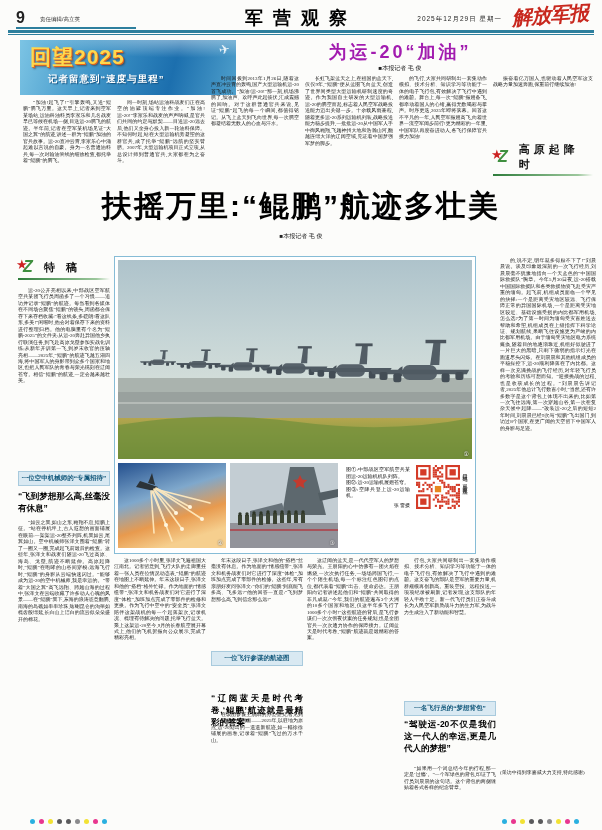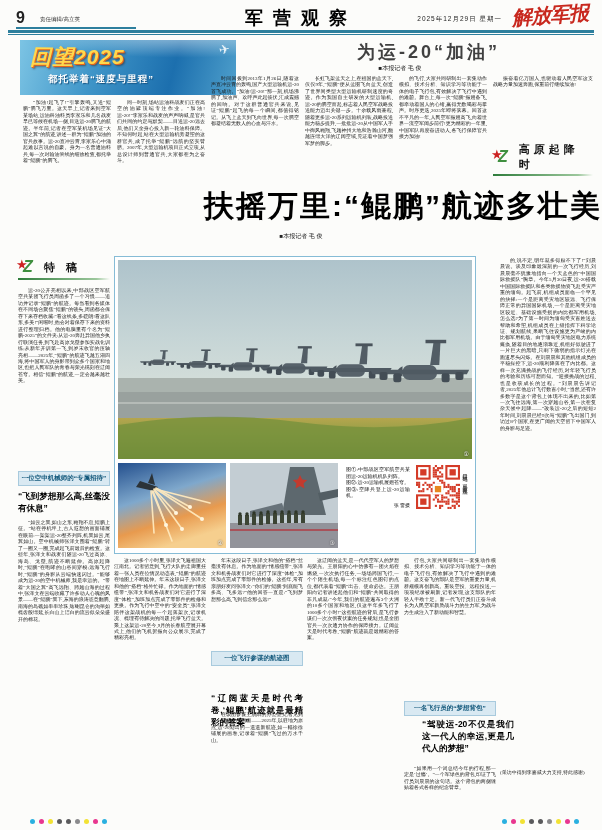--- a/index.html
+++ b/index.html
@@ -12,41 +12,41 @@
   .section-title { position:absolute; left:0; right:0; top:6px; text-align:center; font-size:18px; font-weight:bold; letter-spacing:10px; color:#000; }
   .date { position:absolute; right:100px; top:15px; font-size:6.5px; letter-spacing:1px; color:#222; }
   .masthead { position:absolute; right:14px; top:2px; font-size:20px; font-weight:bold; font-style:italic; color:#c8281e; font-family:"Liberation Serif","DejaVu Serif",serif; transform:rotate(-4deg); letter-spacing:-1px; }
   .rule-thick { position:absolute; left:8px; width:586px; top:30px; height:2.5px; background:#2d7f9d; }
   .rule-thin  { position:absolute; left:8px; width:586px; top:34px; height:1px; background:#2d7f9d; }
   .mini-rule  { position:absolute; left:16px; width:120px; top:27px; height:1.5px; background:#2d7f9d; }
 
   
   .banner { position:absolute; left:20px; top:40px; width:216px; height:55px; background:linear-gradient(105deg,#7cc4e4 0%,#3f95c8 35%,#1c6fae 70%,#4fa0cc 100%); overflow:hidden; }
   .banner:before { content:""; position:absolute; left:-20px; top:-18px; width:260px; height:40px; background:radial-gradient(ellipse at 70% 30%, rgba(255,255,255,.55), rgba(255,255,255,0) 60%); }
-  .banner-l1 { position:absolute; left:10px; top:3px; font-size:21px; font-weight:bold; font-style:italic; color:#ffd84d; text-shadow:1px 1px 0 #e8641a, 2px 2px 2px rgba(60,20,0,.5); letter-spacing:1px; }
+  .banner-l1 { position:absolute; left:10px; top:3px; font-size:21px; font-weight:bold; color:#ffd84d; text-shadow:1px 1px 0 #e8641a, 2px 2px 2px rgba(60,20,0,.5); letter-spacing:1px; }
   .banner-l2 { position:absolute; left:28px; top:33px; font-size:9.5px; font-weight:bold; color:#fff; text-shadow:1px 1px 1px #14507e; letter-spacing:1px; }
   .banner-jet { position:absolute; right:6px; top:2px; font-size:13px; color:rgba(255,255,255,.85); transform:rotate(-12deg); }
 
   
-  .top-title { position:absolute; left:300px; width:200px; top:40px; text-align:right; font-size:18px; font-weight:bold; letter-spacing:3px; color:#404040; }
+  .top-title { position:absolute; left:300px; width:200px; top:40px; text-align:center; font-size:18px; font-weight:bold; letter-spacing:3px; color:#a21caf; }
   .byline { font-size:6px; color:#222; text-align:center; }
   .top-byline { position:absolute; left:300px; width:200px; top:64px; }
   .tcol, .bcol { position:absolute; font-size:5px; line-height:6.45px; text-align:justify; color:#1c1c1c; font-family:"Liberation Serif","DejaVu Serif",serif; overflow:hidden; text-indent:10px; }
 
   
   .logo-box { position:absolute; }
   .logo-row { display:flex; align-items:center; gap:6px; }
   .logo-icon { position:relative; width:20px; height:18px; }
   .logo-z { position:absolute; left:5px; top:0; font-size:16px; font-weight:bold; font-style:italic; color:#3f8f3f; }
   .logo-star { position:absolute; left:-2px; top:-1px; font-size:13px; color:#cc2222; }
   .logo-label { font-size:11px; font-weight:bold; letter-spacing:4px; color:#111; }
   .logo-underline { margin-top:2px; height:2px; width:100%; background:linear-gradient(90deg,#2f7d3c,#9cc79c 85%,rgba(255,255,255,0)); }
 
   
-  .main-title { position:absolute; left:0; right:0; top:186px; text-align:right; font-size:30px; font-weight:bold; letter-spacing:2px; color:#000; }
+  .main-title { position:absolute; left:0; right:0; top:186px; text-align:center; font-size:30px; font-weight:bold; letter-spacing:2px; color:#000; }
   .main-byline { position:absolute; left:0; right:0; top:232px; }
 
   
   .photo-frame { position:absolute; left:114px; top:256px; width:362px; height:298px; border:1px solid #86bcd6; background:#fff; padding:3px; }
   .photo-main { position:relative; width:354px; height:199px; overflow:hidden; background:#b9c9cf; }
   .photo-row { position:relative; margin-top:4px; width:354px; height:85px; }
   .photo-a { position:absolute; left:0; top:0; width:108px; height:85px; overflow:hidden; }
   .photo-b { position:absolute; left:112px; top:0; width:108px; height:85px; overflow:hidden; }
   .captions { position:absolute; left:228px; top:4px; width:64px; font-size:5px; line-height:6.5px; text-align:justify; color:#111; font-family:"Liberation Serif","DejaVu Serif",serif; }
   .cap-credit { margin-top:3px; text-align:right; }
@@ -74,21 +74,21 @@
   <div class="mini-rule"></div>
   <div class="section-title">军营观察</div>
   <div class="date">2025年12月29日 星期一</div>
   <div class="masthead">解放军报</div>
   <div class="rule-thick"></div>
   <div class="rule-thin"></div>
 
   <div class="banner">
     <div class="banner-jet">✈</div>
     <div class="banner-l1">回望2025</div>
-    <div class="banner-l2">都托举着“速度与里程”</div>
+    <div class="banner-l2">记者留意到“速度与里程”</div>
   </div>
 
   <div class="top-title">为运-20“加油”</div>
   <div class="byline top-byline">■本报记者 毛 俊</div>
   <div class="tcol" style="left:23px; top:100px; width:88px; height:76px;">“加油!起飞了!”引擎轰鸣,又送“鲲鹏”腾飞万里。这天早上,记者来到空军某场站,运油科油料员李家乐和几名战友早已等候在机场一侧,目送运-20腾飞的航迹。半年前,记者在空军某机场见证“大国之翼”的航迹,讲述一群为“鲲鹏”加油的官兵故事。运-20直冲云霄,李家乐心中涌起难以言说的自豪。身为一名普通油料兵,每一次对输油管线的细致检查,都托举着“鲲鹏”的腾飞。</div>
   <div class="tcol" style="left:117px; top:100px; width:88px; height:76px;">同一时刻,场站运油科战友们正在高空的油罐顶端专注作业。“加油!运-20!”李家乐和战友的声声呐喊,是官兵们共同的约定与默契——目送运-20远去后,他们又全身心投入新一轮油料保障。不知何时起,站在大型运输机旁凝望的这群官兵,成了托举“鲲鹏”远航的坚实臂膀。2007年,大型运输机项目正式立项,从总设计师到普通官兵,大家都在为之奋斗。</div>
   <div class="tcol" style="left:211px; top:76px; width:88px; height:100px;">时间回拨到2013年1月26日,随着这声直冲云霄的轰鸣,国产大型运输机运-20首飞成功。“加油!运-20!”那一刻,机场沸腾了,加油声、欢呼声此起彼伏,汇成震撼的回响。对于这群普通官兵来说,见证“鲲鹏”起飞的每一个瞬间,都值得铭记。从飞上蓝天到飞向世界,每一次腾空都凝结着无数人的心血与汗水。</div>
   <div class="tcol" style="left:305px; top:76px; width:88px; height:100px;">长虹飞架蓝天之上,在祖国的蓝天下,仅仅9年,“鲲鹏”便从蓝图飞向蓝天,创造了世界同类型大型运输机研制速度的奇迹。作为我国自主研发的大型运输机,运-20的腾空而起,标志着人民空军战略投送能力迈出关键一步。十余载风雨兼程,随着更多运-20系列运输机列装,战略投送能力稳步提升,一批批运-20从中国军人手中御风翱翔,飞越神州大地和浩瀚山河,翻越连绵大洋的辽阔空域,见证着中国梦强军梦的脚步。</div>
   <div class="tcol" style="left:399px; top:76px; width:88px; height:100px;">的飞行,大家共同研制出一套集动作模拟、技术分析、知识学习等功能于一体的电子飞行包,有效解决了飞行中遇到的难题。舞台上,每一次“鲲鹏”振翅备飞,都牵动着国人的心绪,赢得无数喝彩与掌声。时序更迭,2025年即将落幕。回首这不平凡的一年,人民空军振翅高飞,向着世界一流空军阔步前行!更为精彩的一年里,中国军队再度奋进动人,各飞行保障官兵接力加油!</div>
   <div class="tcol" style="left:493px; top:76px; width:100px; height:62px;">振奋着亿万国人,也驱动着人民空军这支战略力量加速奔跑,保重前行继续加油!</div>
@@ -398,21 +398,21 @@
 
   <div class="bcol" style="left:211px; top:558px; width:92px; height:90px;">年末这段日子,张泽文和他的“搭档”丝毫没有休息。作为地面的“情感纽带”,张泽文和机务战友们对它进行了深度“体检”,加班加点完成了零部件的检修。这些年,常有亲朋好友问张泽文:“你们的‘鲲鹏’到底能飞多高、飞多远?”他的回答一直是:“飞到梦想那么高,飞到信念那么远!”</div>
   <div class="subhead" style="left:211px; top:651px; width:92px;">一位飞行参谋的航迹图</div>
   <div class="quote" style="left:211px; top:668px; width:92px;margin-top:24px;">“辽阔蓝天是时代考卷,‘鲲鹏’航迹就是最精彩的答案”</div>
   <div class="bcol" style="left:211px; top:712px; width:92px; height:104px;">在该团参谋王朋阳的办公室,记者见到了一幅精美的画面——2025年,以驻地为原点,运-20划出的一道道新航迹,如一幅徐徐铺展的画卷,记录着“鲲鹏”飞过的万水千山。</div>
 
   <div class="bcol" style="left:307px; top:558px; width:92px; height:258px;">这辽阔的蓝天,是一代代空军人的梦想与荣光。王朋阳的心中仿佛有一团火焰在燃烧,一次次执行任务,一场场跨国飞行,一个个陌生机场,每一个标注红色图钉的点位,都代表着“鲲鹏”出击、使命必达。王朋阳向记者讲述起他们和“鲲鹏”共同取得的非凡成就:“今年,我们的航迹遍布3个大洲的10多个国家和地区,仅这半年多飞行了1000多个小时!”这些航迹的背后,是飞行参谋们一次次彻夜伏案的任务规划,也是全团官兵一次次通力协作的保障接力。辽阔蓝天是时代考卷,“鲲鹏”航迹就是最精彩的答案。</div>
 
   <div class="bcol" style="left:404px; top:558px; width:92px; height:140px;">行包,大家共同研制出一套集动作模拟、技术分析、知识学习等功能于一体的电子飞行包,有效解决了飞行中遇到的难题。这支奋飞的部队是空军的重要力量,机群规模再创新高。重装空投、远程投送,一项项纪录被刷新,记者发现,这支部队的年轻人干劲十足。新一代飞行员们正奋斗成长为人民空军新质战斗力的生力军,为战斗力生成注入了新动能和智慧。</div>
   <div class="subhead" style="left:404px; top:701px; width:92px;">一名飞行员的“梦想背包”</div>
-  <div class="quote" style="left:404px; top:718px; width:92px;margin-left:18px;">“驾驶运-20不仅是我们这一代人的幸运,更是几代人的梦想”</div>
+  <div class="quote" style="left:404px; top:718px; width:92px;">“驾驶运-20不仅是我们这一代人的幸运,更是几代人的梦想”</div>
   <div class="bcol" style="left:404px; top:766px; width:92px; height:50px;">“如果用一个词总结今年的行程,那一定是‘过瘾’。”一个军绿色的背包,印证了飞行员刘晨晨的这句话。这个背包的两侧缝贴着各式各样的纪念臂章。</div>
 
   <div class="credit-line">(采访中得到李嘉威大力支持,特此感谢)</div>
   <div class="dots" style="left:502px; top:819px;">
       <span style="background: rgb(42, 176, 224);"></span>
       <span style="background: rgb(232, 54, 143);"></span>
       <span style="background: rgb(242, 226, 51);"></span>
       <span style="background: rgb(90, 90, 92);"></span>
       <span style="background: rgb(90, 90, 92);"></span>
       <span style="background: rgb(138, 138, 140);"></span>

